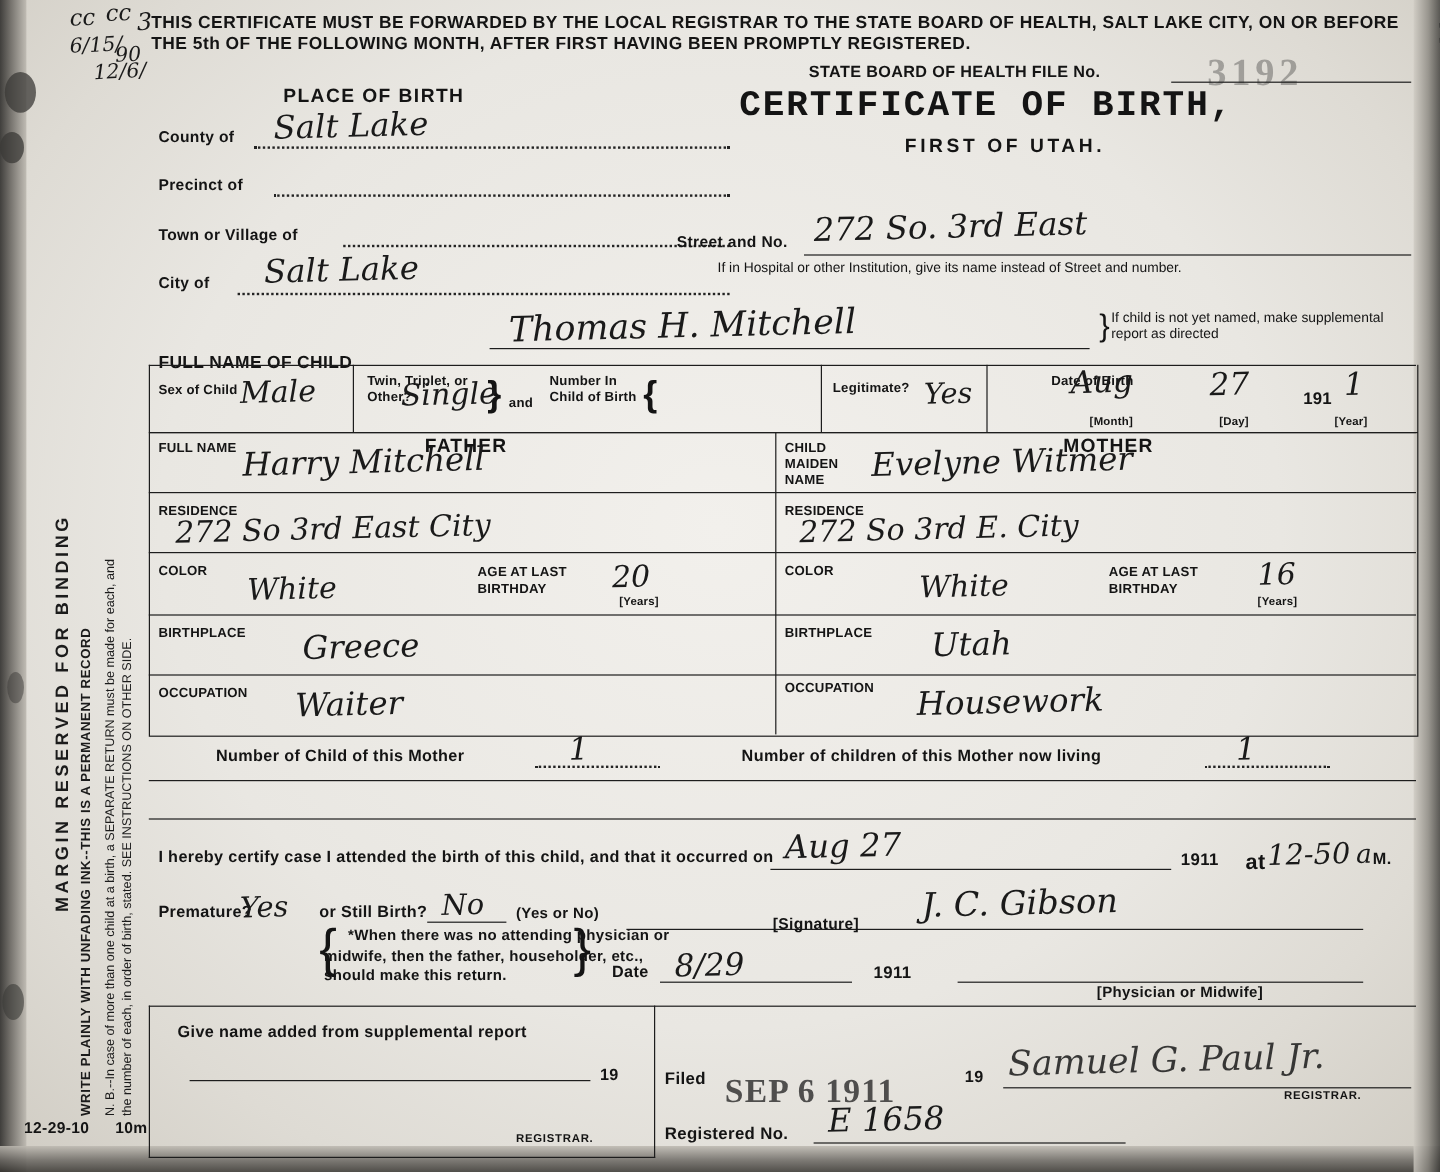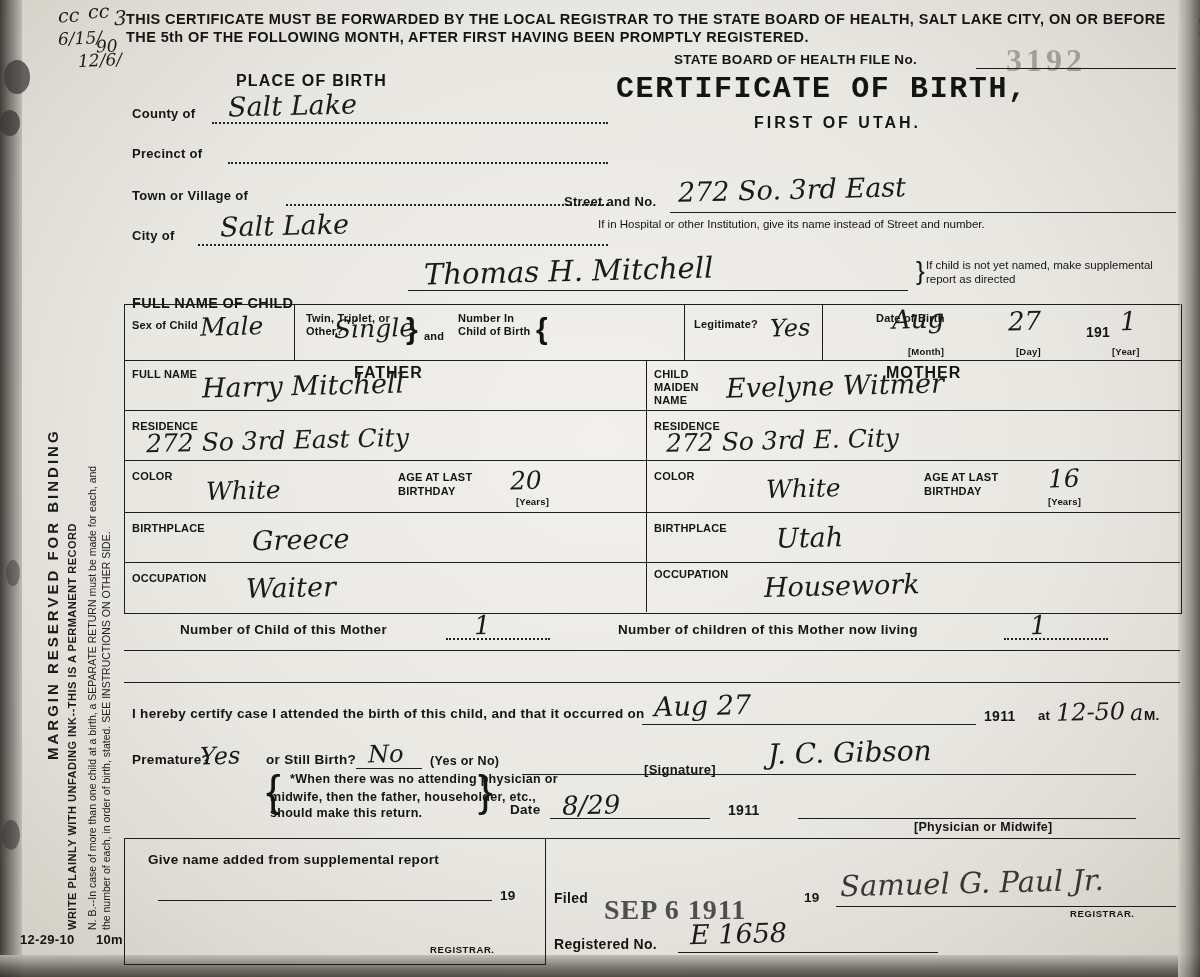--- a/index.html
+++ b/index.html
@@ -251,21 +251,21 @@
     <div class="hand" style="left:912px;top:604px;font-size:26px;">1</div>
 
     <div class="rule" style="left:6px;top:644px;width:1056px;"></div>
 
     <div class="rule" style="left:6px;top:676px;width:1056px;"></div>
 
     <div class="lbl" style="left:14px;top:700px;font-size:13.5px;">I hereby certify case I attended the birth of this child, and that it occurred on</div>
     <div class="rule" style="left:524px;top:718px;width:334px;"></div>
     <div class="hand" style="left:536px;top:684px;font-size:27px;">Aug 27</div>
     <div class="lbl" style="left:866px;top:702px;font-size:14px;">1911</div>
-    <div class="lbl" style="left:920px;top:702px;font-size:13px;text-align:center;">at</div>
+    <div class="lbl" style="left:920px;top:702px;font-size:18px;text-align:center;">at</div>
     <div class="hand" style="left:938px;top:692px;font-size:24px;">12-50</div>
     <div class="hand" style="left:1012px;top:694px;font-size:22px;">a</div>
     <div class="lbl" style="left:1026px;top:702px;font-size:13.5px;">M.</div>
 
     <div class="lbl" style="left:14px;top:746px;font-size:13.5px;">Premature?</div>
     <div class="hand" style="left:82px;top:736px;font-size:24px;">Yes</div>
     <div class="lbl" style="left:148px;top:746px;font-size:13.5px;">or Still Birth?</div>
     <div class="hand" style="left:250px;top:734px;font-size:24px;">No</div>
     <div class="rule" style="left:238px;top:762px;width:66px;"></div>
     <div class="lbl" style="left:312px;top:748px;font-size:12.5px;">(Yes or No)</div>

